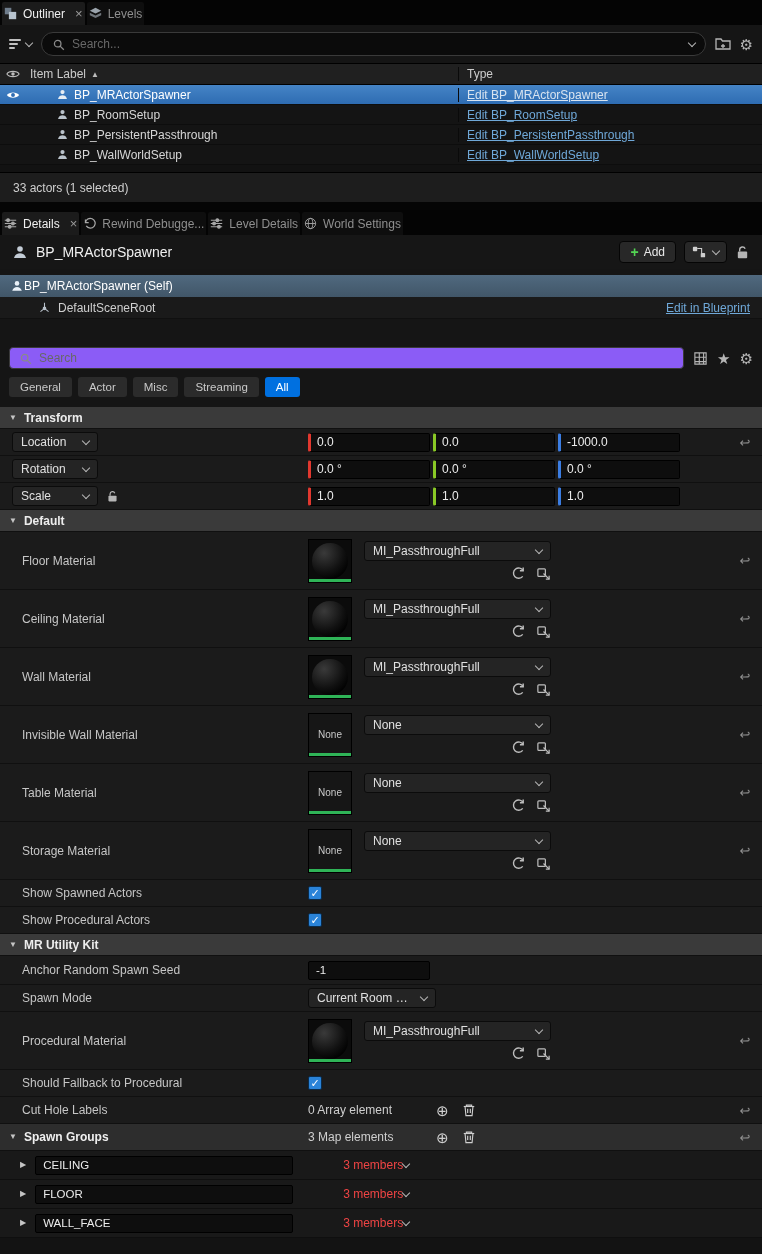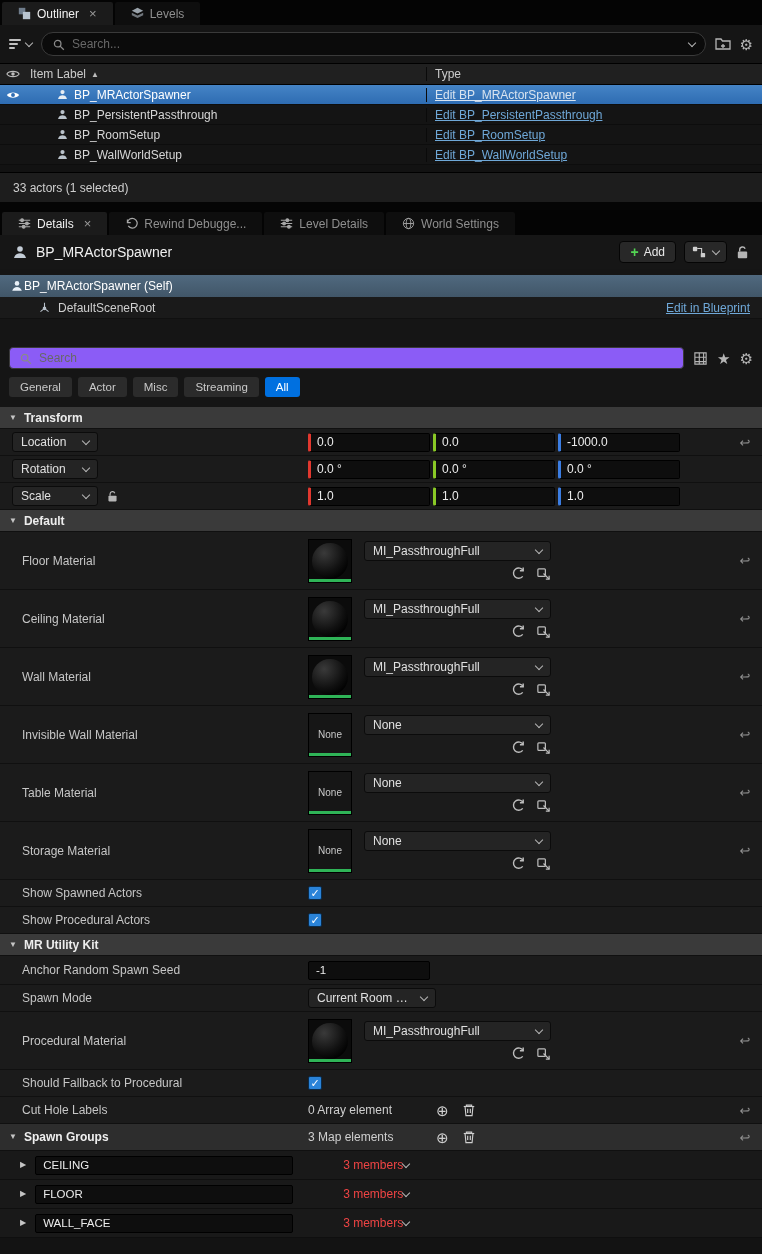--- a/index.html
+++ b/index.html
@@ -8,42 +8,42 @@
     background: #050505;
     font-family: "Liberation Sans", sans-serif;
     font-size: 12px;
     color: #cfcfcf;
     overflow: hidden;
   }
   .app { display: flex; flex-direction: column; height: 100%; }
 
   
   .tabbar { height: 25px; background: #040404; display: flex; align-items: flex-end; gap: 2px; padding-left: 2px; }
-  .tab { height: 23px; display: flex; align-items: center; gap: 6px; padding: 0 16px; background: #0e0e0e; color: #8f8f8f; border-radius: 2px 2px 0 0; white-space: nowrap; }
+  .tab { height: 23px; display: flex; align-items: center; gap: 6px; padding: 0 2px; background: #0e0e0e; color: #8f8f8f; border-radius: 2px 2px 0 0; white-space: nowrap; }
   .tab.active { background: #1b1b1b; color: #f0f0f0; }
   .tclose { color: #9a9a9a; font-size: 13px; margin-left: 4px; line-height: 1; }
 
   
   .o-toolbar { height: 38px; background: #151515; display: flex; align-items: center; gap: 9px; padding: 0 9px; }
   .filter-btn { display: flex; align-items: center; gap: 5px; }
   .funnel { display: flex; flex-direction: column; gap: 2px; }
   .funnel i { display: block; height: 2px; background: #c0c0c0; border-radius: 1px; }
   .funnel i:nth-child(1) { width: 12px; } .funnel i:nth-child(2) { width: 9px; } .funnel i:nth-child(3) { width: 6px; }
   .chev { width: 6px; height: 6px; border-right: 1.5px solid #b5b5b5; border-bottom: 1.5px solid #b5b5b5; transform: rotate(45deg); display: inline-block; margin-top: -3px; flex: none; }
   .search-pill { flex: 1; height: 24px; border: 1px solid #3a3a3a; background: #0b0b0b; border-radius: 12px; display: flex; align-items: center; gap: 7px; padding: 0 10px; }
   .search-pill input, .search-box input { flex: 1; background: transparent; border: 0; outline: 0; color: #dadada; font: inherit; min-width: 0; }
   input::placeholder { color: #686868; }
   .tool-icon { color: #b5b5b5; display: flex; align-items: center; }
   .glyph15 { font-size: 15px; line-height: 1; }
 
   .o-head { height: 22px; background: #202020; border-top: 1px solid #000; border-bottom: 1px solid #000; display: flex; align-items: center; color: #cccccc; }
   .col-eye { width: 26px; display: flex; justify-content: center; align-items: center; flex: none; }
   .col-label { flex: 1; display: flex; align-items: center; gap: 5px; min-width: 0; }
   .o-head .col-label { padding-left: 4px; }
-  .col-type { width: 336px; flex: none; padding-left: 8px; border-left: 1px solid #0a0a0a; display: flex; align-items: flex-start; }
+  .col-type { width: 304px; flex: none; padding-left: 8px; border-left: 1px solid #0a0a0a; display: flex; align-items: flex-start; }
   .sortarrow { font-size: 8px; color: #bbbbbb; }
   .orow { height: 20px; display: flex; align-items: center; background: #141414; border-bottom: 1px solid #0d0d0d; }
   .orow .col-label { padding-left: 30px; color: #d6d6d6; }
   .orow.selected { background: linear-gradient(#4584c6, #2e6cb2); }
   .orow.selected .col-label { color: #ffffff; }
   .link { color: #6fa8d8; text-decoration: underline; cursor: pointer; font-size: 12px; }
   .orow.selected .link { color: #d9e4f0; }
   .o-fill { height: 7px; background: #121212; }
   .o-status { height: 30px; background: #1d1d1d; border-top: 1px solid #000; display: flex; align-items: center; padding: 0 13px; color: #cfcfcf; }
   .panel-gap { height: 8px; background: #050505; }
@@ -204,37 +204,37 @@
           <a class="link">Edit BP_MRActorSpawner</a>
         </div>
     </div>
     <div class="orow">
       <div class="col-eye"></div>
       <div class="col-label">
         <svg width="13" height="13" viewBox="0 0 16 16">
             <circle cx="8" cy="5" r="2.6" fill="#b9c2cb"></circle>
             <path d="M2.5 13.5c.8-3.2 3-4.5 5.5-4.5s4.7 1.3 5.5 4.5z" fill="#b9c2cb"></path>
           </svg>
-        <span>BP_PersistentPassthrough</span>
+        <span>BP_RoomSetup</span>
       </div>
       <div class="col-type">
-          <a class="link">Edit BP_PersistentPassthrough</a>
+          <a class="link">Edit BP_RoomSetup</a>
         </div>
     </div>
     <div class="orow">
       <div class="col-eye"></div>
       <div class="col-label">
         <svg width="13" height="13" viewBox="0 0 16 16">
             <circle cx="8" cy="5" r="2.6" fill="#b9c2cb"></circle>
             <path d="M2.5 13.5c.8-3.2 3-4.5 5.5-4.5s4.7 1.3 5.5 4.5z" fill="#b9c2cb"></path>
           </svg>
-        <span>BP_RoomSetup</span>
+        <span>BP_PersistentPassthrough</span>
       </div>
       <div class="col-type">
-          <a class="link">Edit BP_RoomSetup</a>
+          <a class="link">Edit BP_PersistentPassthrough</a>
         </div>
     </div>
     <div class="orow">
       <div class="col-eye"></div>
       <div class="col-label">
         <svg width="13" height="13" viewBox="0 0 16 16">
             <circle cx="8" cy="5" r="2.6" fill="#b9c2cb"></circle>
             <path d="M2.5 13.5c.8-3.2 3-4.5 5.5-4.5s4.7 1.3 5.5 4.5z" fill="#b9c2cb"></path>
           </svg>
         <span>BP_WallWorldSetup</span>

